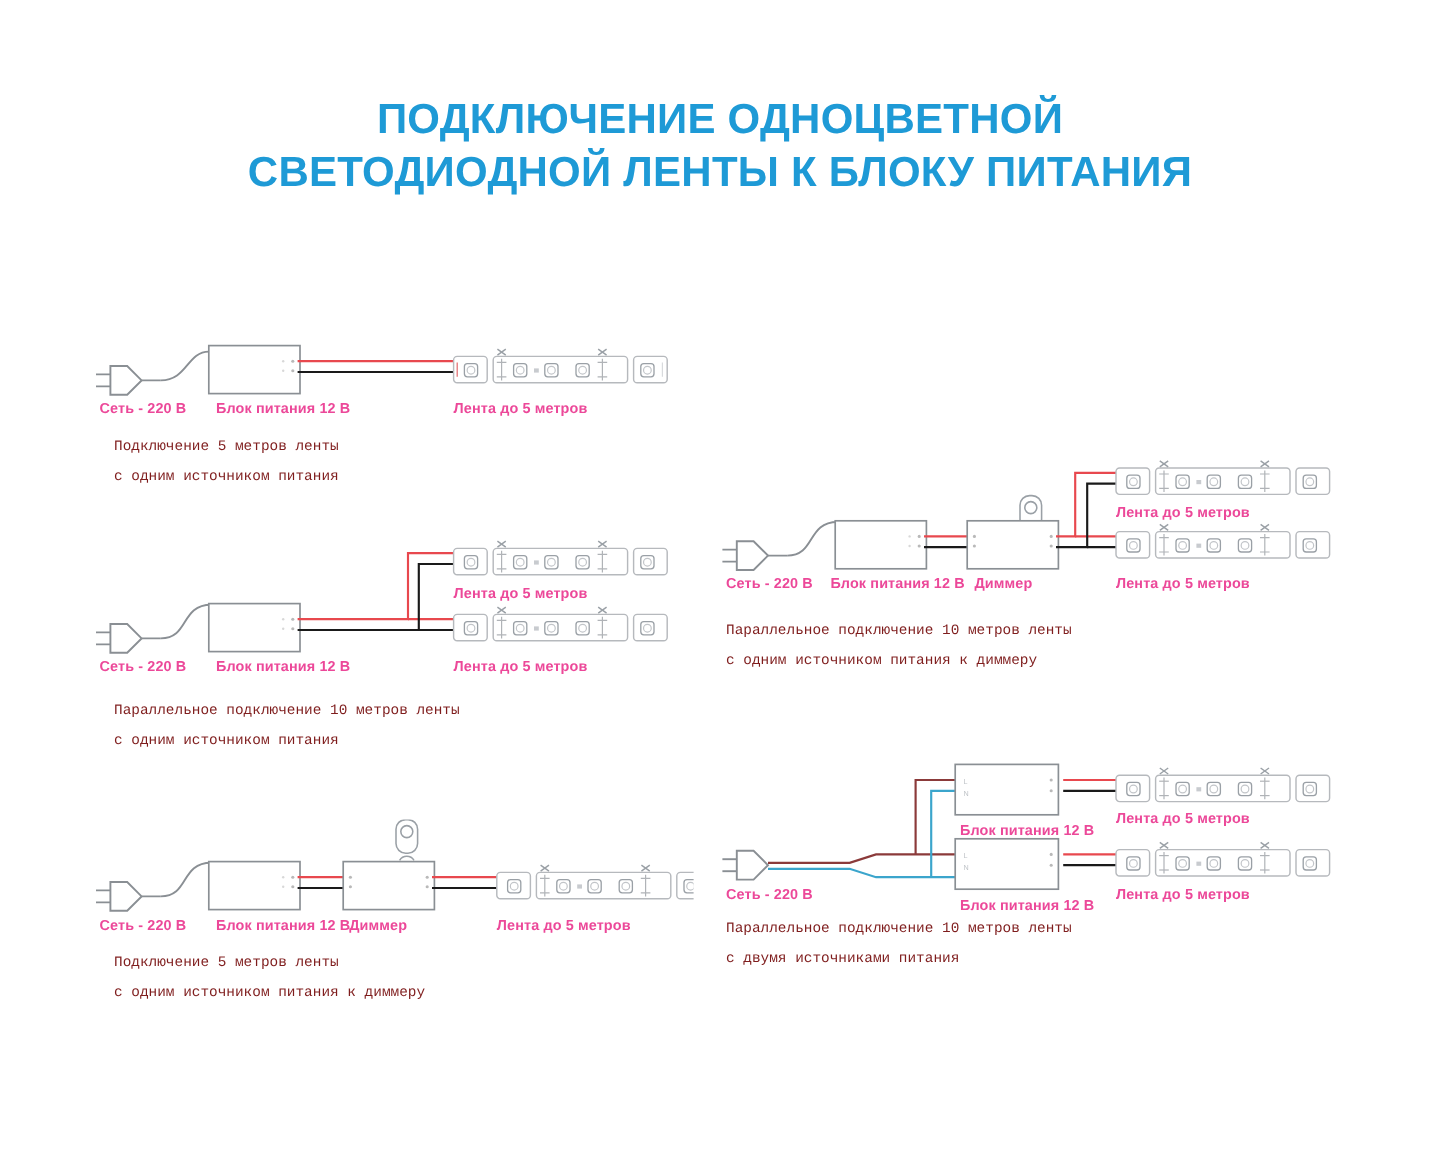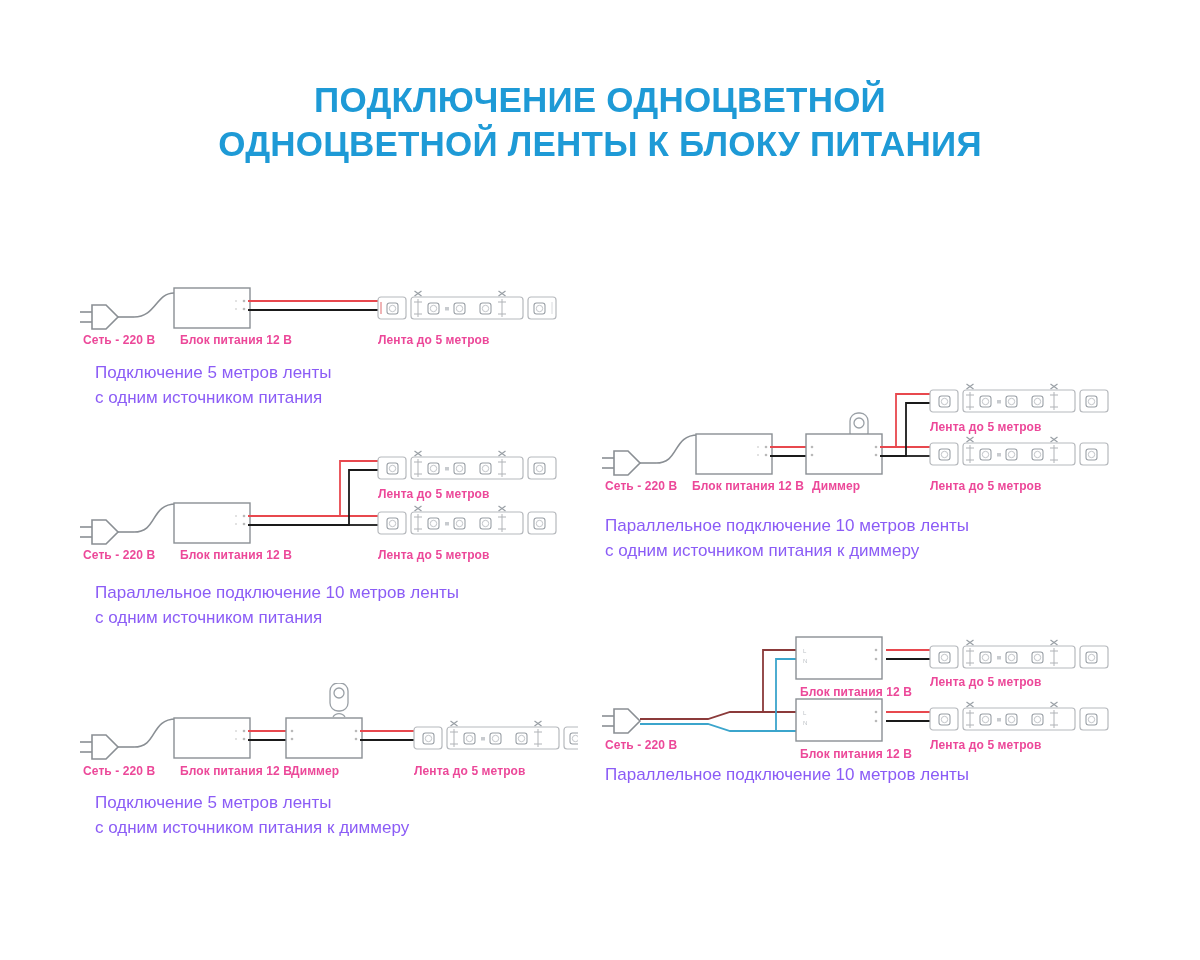--- a/index.html
+++ b/index.html
@@ -23,42 +23,43 @@
   }
   .title div{white-space:nowrap;}
 
   
   .diagram{position:absolute;}
   .svgwrap{position:absolute;left:0;top:0;}
 
   
   .caption{
     position:absolute;
-    color:#8b5cf6;
-    font-size:17px;
+    color:#7f1d1d;
+    font-size:12px;
     line-height:25px;
     white-space:nowrap;
+    font-family:Liberation Mono, monospace;
   }
 
   
   .plabel{
     position:absolute;
     color:#ec4899;
     font-size:12px;
     font-weight:bold;
     white-space:nowrap;
     letter-spacing:0.1px;
   }
 </style>
 </head>
 <body>
 
 <div class="title">
   <div>ПОДКЛЮЧЕНИЕ ОДНОЦВЕТНОЙ</div>
-  <div>ОДНОЦВЕТНОЙ ЛЕНТЫ К БЛОКУ ПИТАНИЯ</div>
+  <div>СВЕТОДИОДНОЙ ЛЕНТЫ К БЛОКУ ПИТАНИЯ</div>
 </div>
 
 <div class="diagram" style="left:78px;top:283px;width:500px;height:60px;">
   <svg class="svgwrap" width="500" height="60" viewBox="0 0 500 60">
 
     <g fill="none" stroke="#8a8f94" stroke-width="1.6">
       <line x1="2" y1="29" x2="14" y2="29"></line>
       <line x1="2" y1="39" x2="14" y2="39"></line>
       <path d="M14 22 L28 22 L40 34 L28 46 L14 46 Z" fill="#ffffff"></path>
       <path d="M40 34 L56 34"></path>
@@ -536,13 +537,14 @@
     </g>
   </svg>
   <div class="plabel" style="left:330px;top:50px;">Лента до 5 метров</div>
   <div class="plabel" style="left:200px;top:60px;">Блок питания 12 В</div>
   <div class="plabel" style="left:5px;top:113px;">Сеть - 220 В</div>
   <div class="plabel" style="left:330px;top:113px;">Лента до 5 метров</div>
   <div class="plabel" style="left:200px;top:122px;">Блок питания 12 В</div>
 </div>
 <div class="caption" style="left:605px;top:762px;">
   <div>Параллельное подключение 10 метров ленты</div>
+  <div>с двумя источниками питания</div>
 </div>
 
 </body></html>

